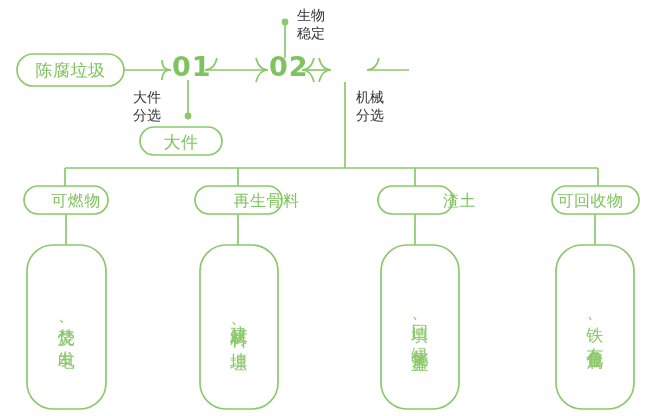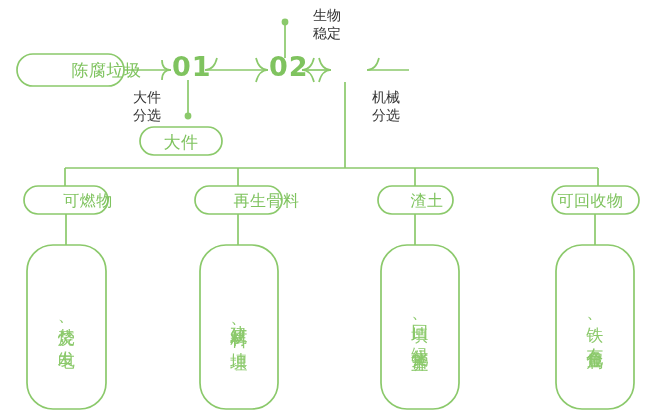--- a/index.html
+++ b/index.html
@@ -50,21 +50,21 @@
     font-size: 27px;
     letter-spacing: 1px;
     font-weight: 700;
   }
   .annot {
     color: #333333;
     font-size: 14px;
     line-height: 1.32;
   }
   .annot.right {
-    text-align: center;
+    text-align: left;
   }
   .annot.leftal {
     text-align: left;
   }
   .vtext {
     color: #8BC96B;
     font-size: 17px;
     writing-mode: vertical-rl;
     text-orientation: upright;
     letter-spacing: 2px;
@@ -129,37 +129,37 @@
       <path d="M415 214 V245"></path>
       <path d="M595 214 V245"></path>
 
       <rect x="27" y="245" width="79" height="164" rx="26" ry="26"></rect>
       <rect x="200" y="245" width="78" height="164" rx="26" ry="26"></rect>
       <rect x="381" y="245" width="78" height="164" rx="26" ry="26"></rect>
       <rect x="556" y="245" width="78" height="164" rx="26" ry="26"></rect>
     </g>
   </svg>
 
-  <div class="txt pill-label" style="left:17px; top:60px; width:107px;padding-left:36px;">陈腐垃圾</div>
+  <div class="txt pill-label" style="left:17px; top:60px; width:107px;">陈腐垃圾</div>
 
   <div class="txt step-num" style="left:172px; top:51px; width:34px; text-align:center;">01</div>
   <div class="txt step-num" style="left:269px; top:51px; width:34px; text-align:right;">02</div>
 
   <div class="txt annot leftal" style="left:133px; top:88px; width:52px;">大件
 分选</div>
   <div class="txt annot right" style="left:297px; top:6px; width:60px;">生物
 稳定</div>
   <div class="txt annot right" style="left:356px; top:88px; width:60px;">机械
 分选</div>
 
   <div class="txt pill-label" style="left:140px; top:132px; width:82px;">大件</div>
 
-  <div class="txt pill-label small" style="left:24px; top:192px; width:104px;margin-left:12px;">可燃物</div>
+  <div class="txt pill-label small" style="left:24px; top:192px; width:104px;">可燃物</div>
   <div class="txt pill-label small" style="left:195px; top:192px; width:87px;margin-left:28px;">再生骨料</div>
-  <div class="txt pill-label small" style="left:378px; top:192px; width:98px;">渣土</div>
+  <div class="txt pill-label small" style="left:378px; top:192px; width:98px;text-align:right;">渣土</div>
   <div class="txt pill-label small" style="left:536px; top:192px; width:109px;">可回收物</div>
 
   <div class="txt vtext" style="left:27px; top:245px; width:79px; height:164px;
        display:flex; align-items:center; justify-content:center;">焚烧、发电</div>
   <div class="txt vtext" style="left:200px; top:245px; width:78px; height:164px;
        display:flex; align-items:center; justify-content:center;">建筑材料、填埋</div>
   <div class="txt vtext" style="left:381px; top:245px; width:78px; height:164px;
        display:flex; align-items:center; justify-content:center;">回填、绿化营养土</div>
   <div class="txt vtext" style="left:556px; top:245px; width:78px; height:164px;
        display:flex; align-items:center; justify-content:center;">铁、有色金属</div>

